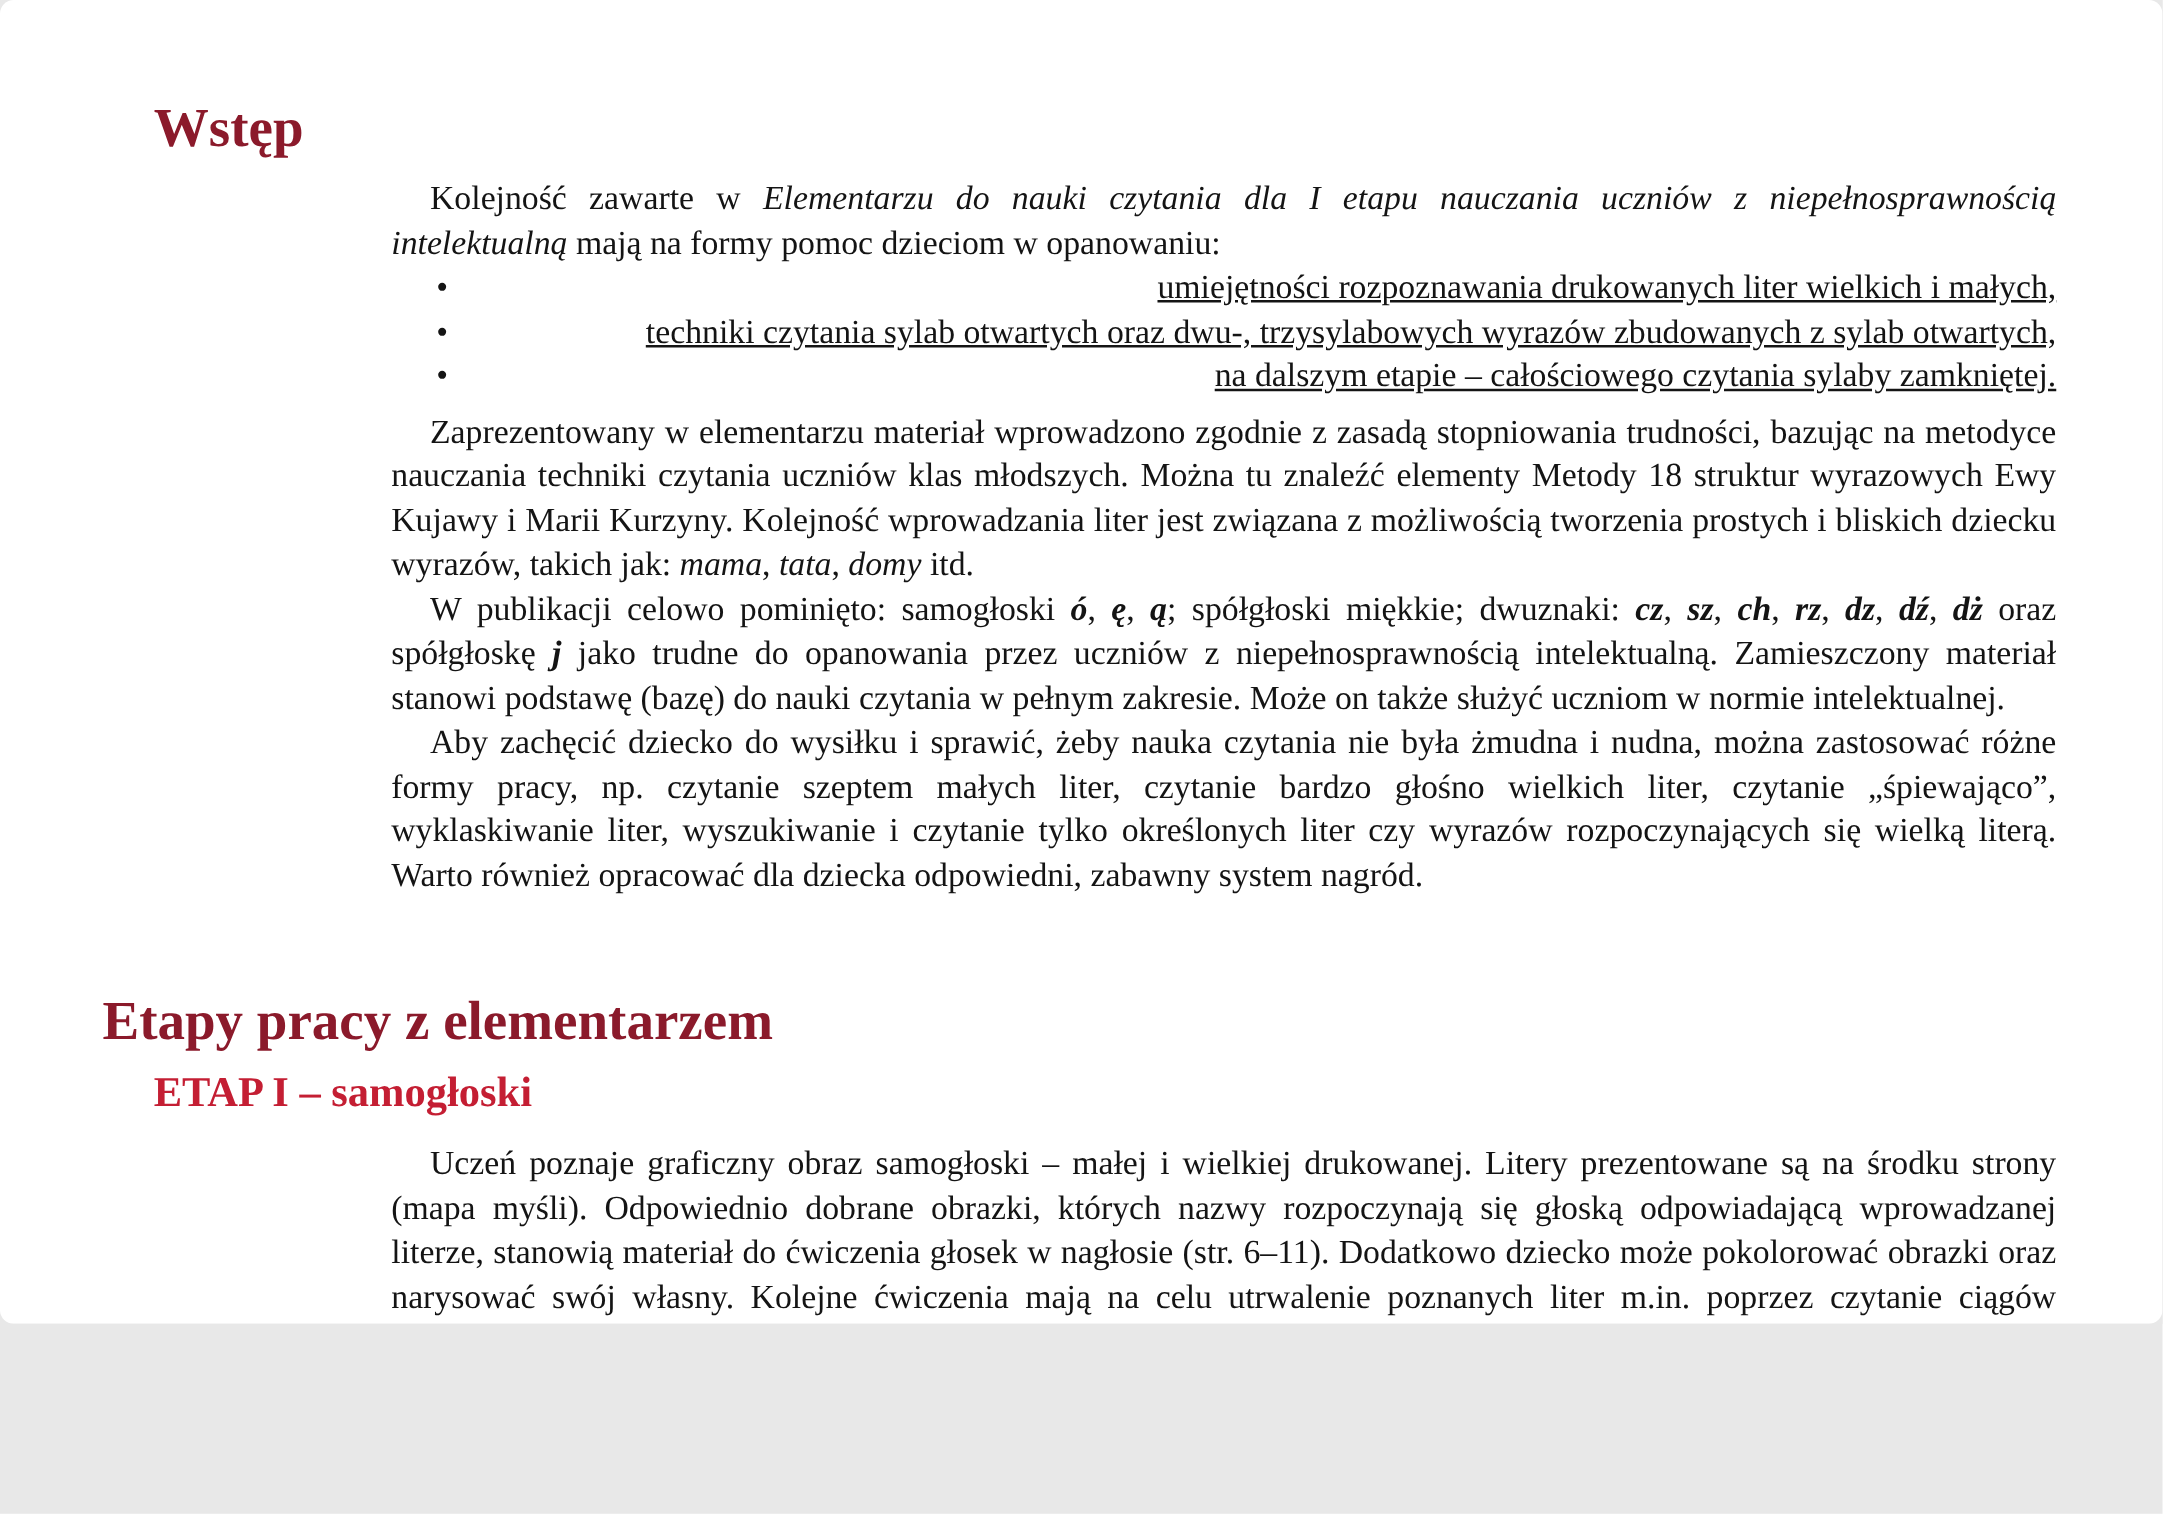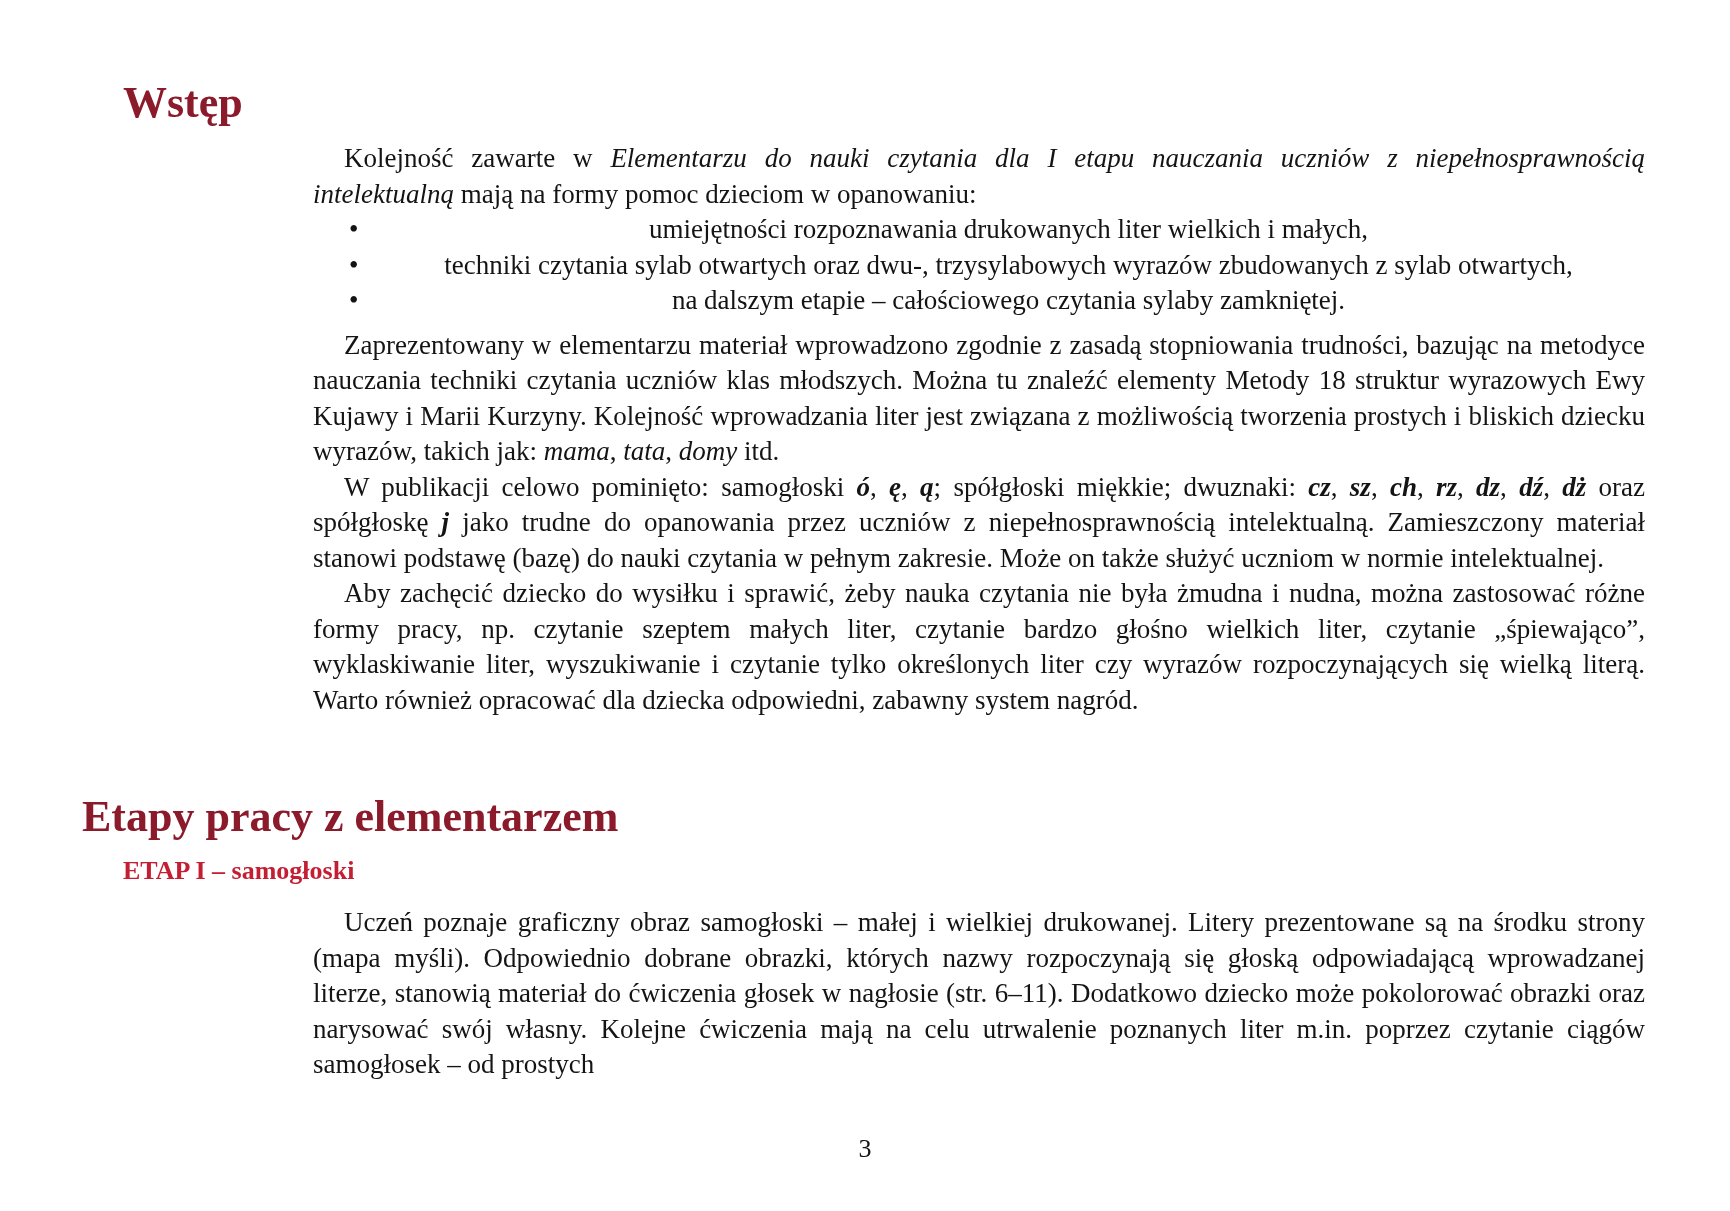--- a/index.html
+++ b/index.html
@@ -5,44 +5,45 @@
   :root{
     --heading-dark:#8B1A2B;
     --heading-red:#C41E33;
     --body-text:#141414;
     --background:#FFFFFF;
   }
   html,body{margin:0;padding:0;background:#e8e8e8;}
   .page{
     position:relative;
     width:1730px;
-    height:1211px;
+    height:1059px;
     margin:0 auto;
     background:var(--background);
     overflow:hidden;
     font-family:"Liberation Serif","DejaVu Serif",serif;
     color:var(--body-text);
+    border-radius:11px;
   }
   .h1{
     margin:81px 0 0 123px;
     font-size:44px;
     line-height:1;
     font-weight:bold;
     color:var(--heading-dark);
   }
   .h2{
     margin:77px 0 0 82px;
     font-size:44px;
     line-height:1;
     font-weight:bold;
     color:var(--heading-dark);
   }
   .h3{
     margin:19px 0 0 123px;
-    font-size:26px;
+    font-size:34px;
     line-height:1;
     font-weight:bold;
     color:var(--heading-red);
   }
   .body-block{
     margin:16px 85px 0 313px;
     font-size:27px;
     line-height:35.5px;
     text-align:justify;
   }
@@ -57,21 +58,22 @@
     margin-top:9px;
   }
   ul.bullets{
     list-style:none;
     margin:0;
     padding:0;
   }
   ul.bullets li{
     position:relative;
     padding-left:59px;
-    text-align:center;
+    text-align:right;
+    text-decoration:underline;
   }
   ul.bullets li::before{
     content:"\2022";
     position:absolute;
     left:36px;
   }
   .seg-normal{font-style:normal;font-weight:normal;}
   .seg-italic{font-style:italic;}
   .seg-bold-italic{font-style:italic;font-weight:bold;}
   .page-number{

